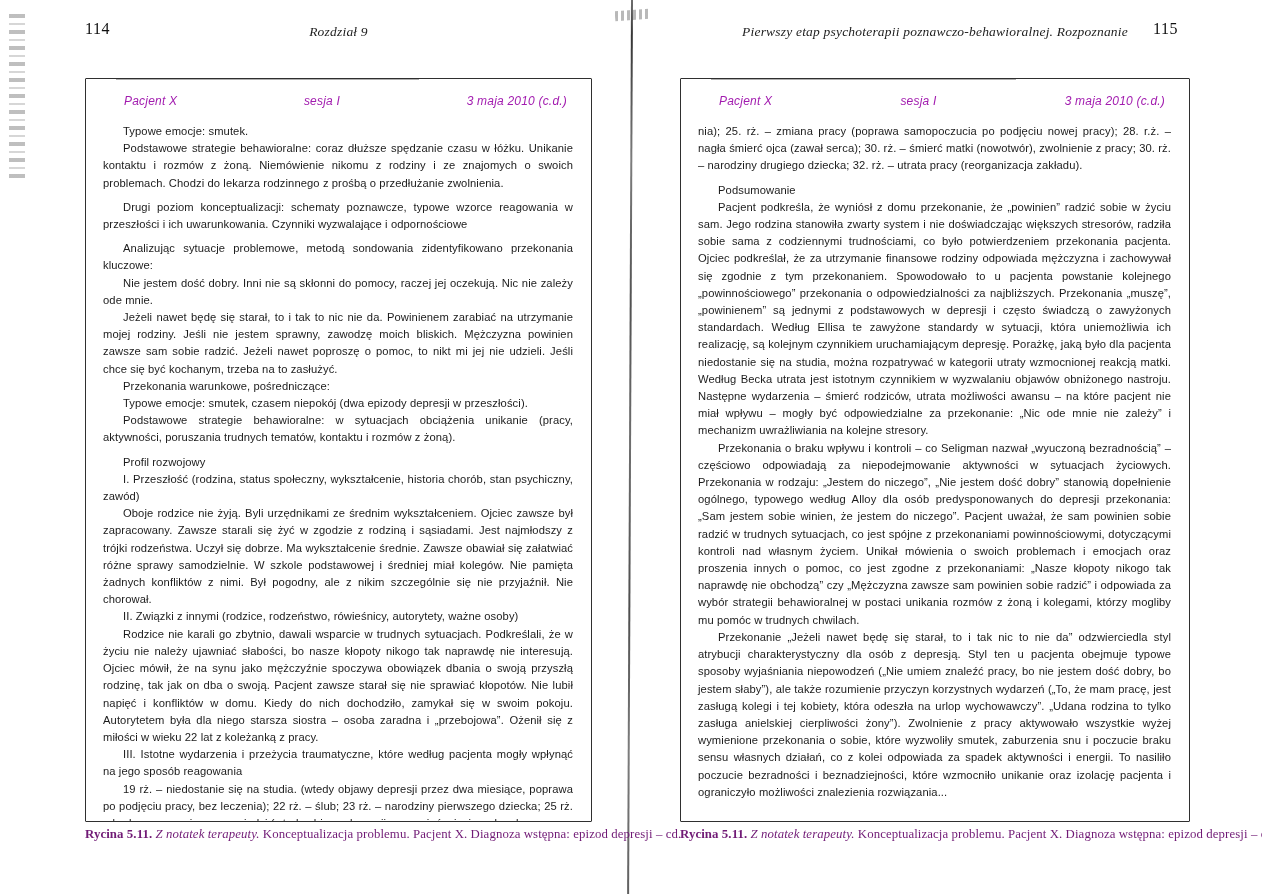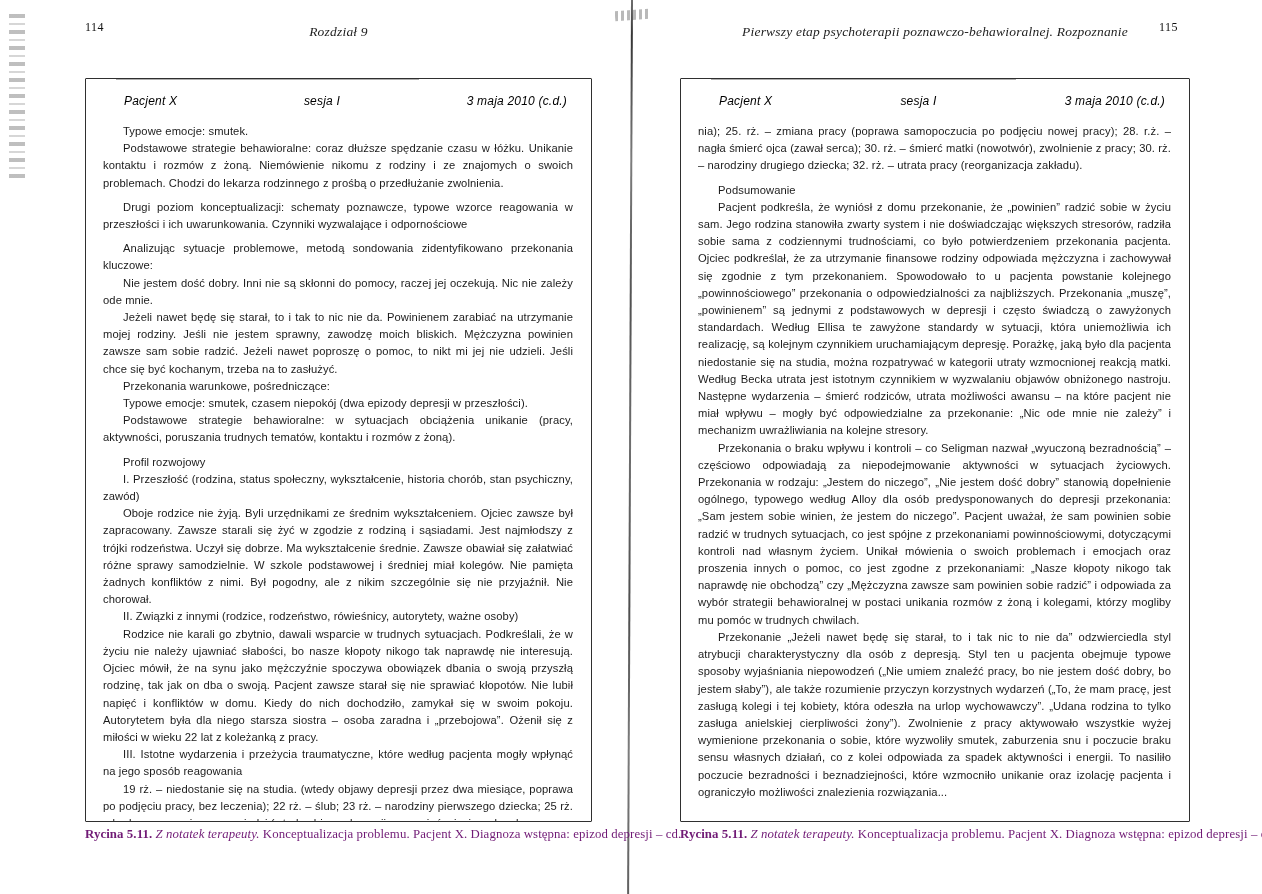--- a/index.html
+++ b/index.html
@@ -20,42 +20,42 @@
   }
   .edge-smudge{
     position:absolute;left:9px;top:14px;width:16px;height:165px;
     background:repeating-linear-gradient(to bottom,#8a8a8a 0 4px,transparent 4px 9px,#b5b5b5 9px 11px,transparent 11px 16px);
     opacity:.55;
   }
   
   .page{position:absolute;top:0;}
   .page.left{left:85px;width:507px;}
   .page.right{left:680px;width:510px;}
-  .pagenum{position:absolute;top:20px;font-size:12px;letter-spacing:.5px;color:#101010;}
+  .pagenum{position:absolute;top:20px;font-size:16px;letter-spacing:.5px;color:#101010;}
   .page.left .pagenum{left:0;}
   .page.right .pagenum{right:12px;margin-left:35px;}
   .running-head{
     position:absolute;top:24px;left:0;right:0;text-align:center;
     font-style:italic;font-size:13.5px;letter-spacing:.2px;color:#1c1c1c;
   }
   
   .note-box{
     position:absolute;top:78px;left:0;right:0;height:744px;
     border:1.6px solid #2f2f2f;border-radius:1px;background:#fff;
     overflow:hidden;box-sizing:border-box;
   }
   .note-box::before{
     content:"";position:absolute;top:-1px;left:6%;width:60%;height:2px;
     background:#9b9b9b;opacity:.8;
   }
   .note-header{
     display:flex;justify-content:space-between;align-items:baseline;
     padding:15px 24px 0 38px;
     font-family:"Liberation Sans",sans-serif;font-style:italic;
-    font-size:12px;color:#000000;letter-spacing:.2px;
+    font-size:12px;color:#a21caf;letter-spacing:.2px;
   }
   .note-body{
     padding:15px 18px 0 17px;
     font-family:"Liberation Sans",sans-serif;
     font-size:11.2px;line-height:17.2px;color:#1b1b1b;
     text-align:justify;letter-spacing:.1px;
   }
   .p{margin:0;text-indent:20px;}
   .p.noindent{text-indent:0;}
   .p.gap{margin-top:7px;}

